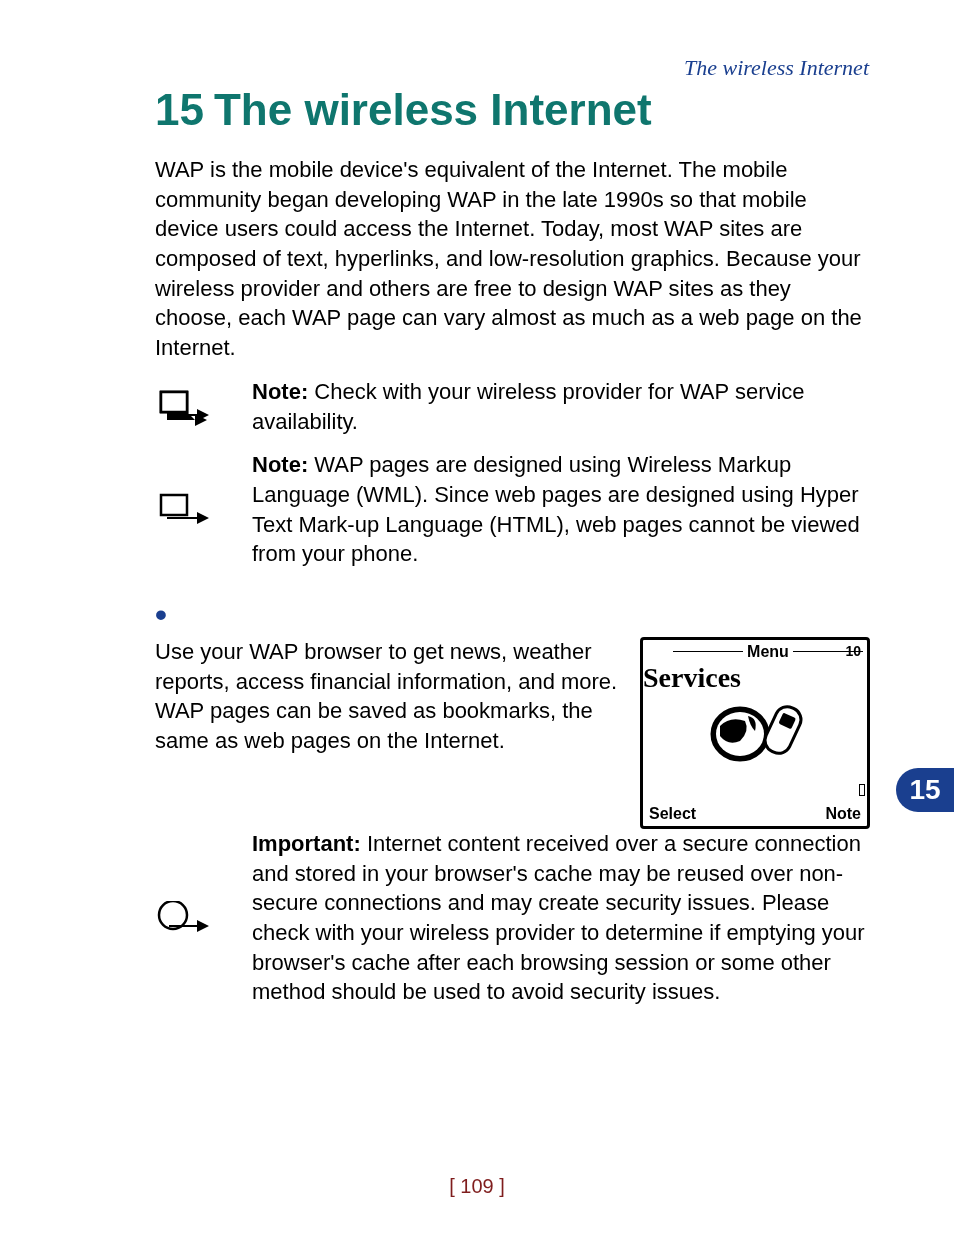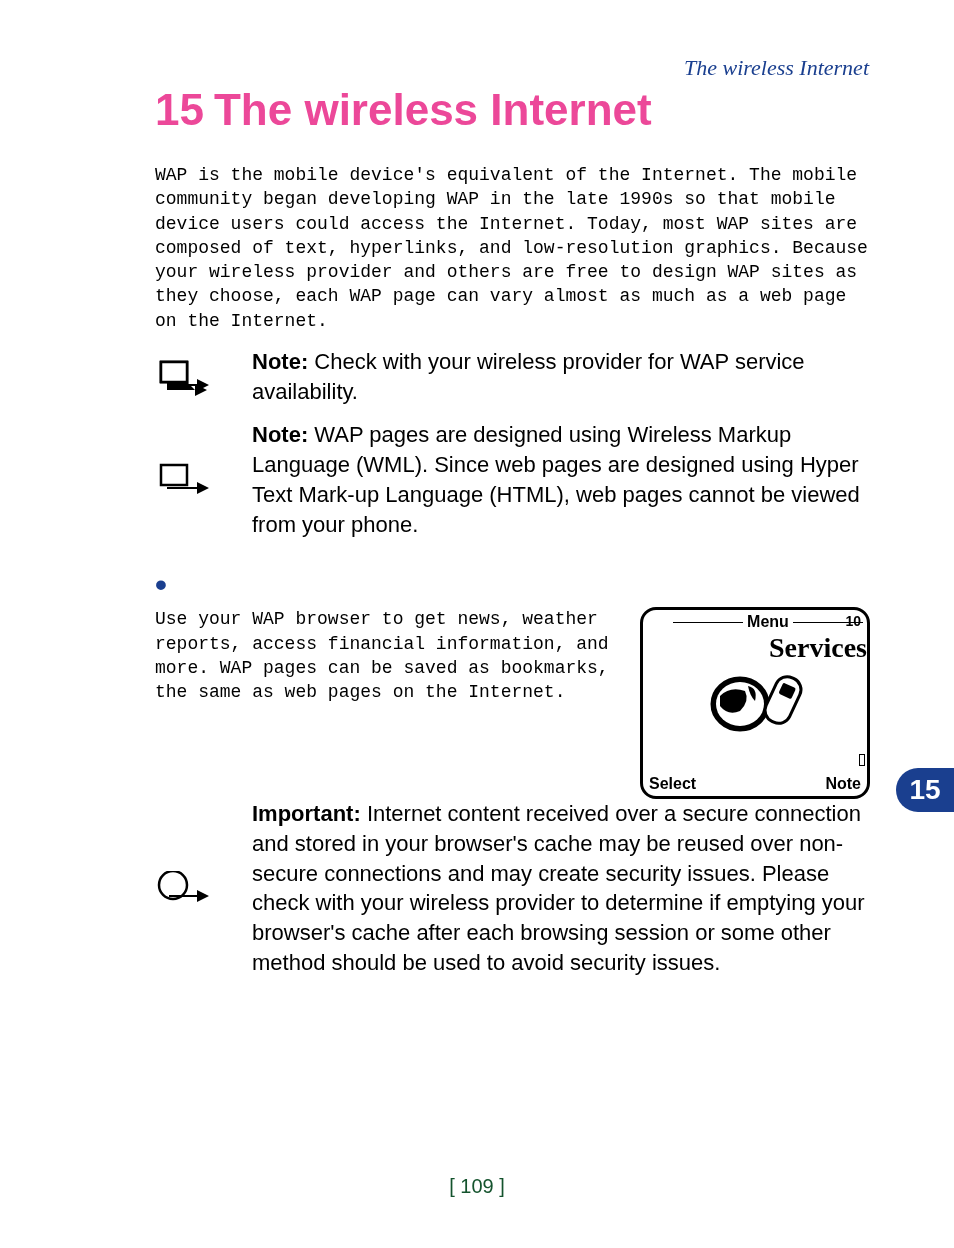--- a/index.html
+++ b/index.html
@@ -22,27 +22,27 @@
   .content {
     position: absolute;
     top: 85px;
     left: 155px;
     width: 715px;
   }
   .chapter-title {
     font-family: Arial, Helvetica, sans-serif;
     font-weight: bold;
     font-size: 44px;
-    color: #ec4899;
-    margin-bottom: 28px;
+    color: #0f766e;
+    margin-bottom: 20px;
   }
   .chapter-title .num { margin-right: 10px; }
   .body-text {
-    font-family: Liberation Mono, monospace;
-    font-size: 18px;
+    font-family: Liberation Sans, sans-serif;
+    font-size: 22px;
     line-height: 1.35;
     margin-bottom: 14px;
   }
   .note-row {
     display: flex;
     align-items: center;
     margin-bottom: 14px;
     gap: 29px;
   }
   .note-icon {
@@ -69,39 +69,39 @@
     margin-top: 28px;
     margin-bottom: 6px;
   }
   .section-heading .bullet { font-size: 34px; line-height: 1; margin-right: 10px; }
   .section-body-wrap { display: flex; gap: 22px; }
   .section-body { flex: 1; }
   .phone-screen {
     flex: 0 0 230px;
     height: 192px;
     border: 3px solid #000;
-    border-radius: 16px;
+    border-radius: 4px;
     background: #fff;
     position: relative;
     font-family: Arial, sans-serif;
   }
   .phone-top {
     position: absolute;
     top: 3px; left: 0; right: 0;
     display: flex;
     align-items: center;
     justify-content: center;
     font-size: 16px;
     font-weight: bold;
   }
   .phone-top .line-l, .phone-top .line-r { flex:1; height:1px; background:#000; margin:0 4px; }
   .phone-top .line-l { margin-left:30px; }
   .phone-top .menunum { position:absolute; right:6px; top:0; font-size:14px; }
   .phone-title {
-    text-align: right;
+    text-align: left;
     font-family: Georgia, serif;
     font-weight: bold;
     font-size: 28px;
     margin-top: 22px;
   }
   .phone-graphic { text-align:center; margin-top:2px; }
   .phone-bottom {
     position: absolute;
     bottom: 3px; left: 6px; right: 6px;
     display: flex; justify-content: space-between;
@@ -122,21 +122,21 @@
     font-size: 28px;
     display: flex;
     align-items: center;
     justify-content: center;
   }
   .page-footer {
     position: absolute;
     bottom: 50px;
     width: 100%;
     text-align: center;
-    color: #14532d;
+    color: #7f1d1d;
     font-family: Arial, sans-serif;
     font-size: 20px;
   }
 </style>
 </head>
 <body>
 
 <div class="running-header">The wireless Internet</div>
 
 <div class="content">

